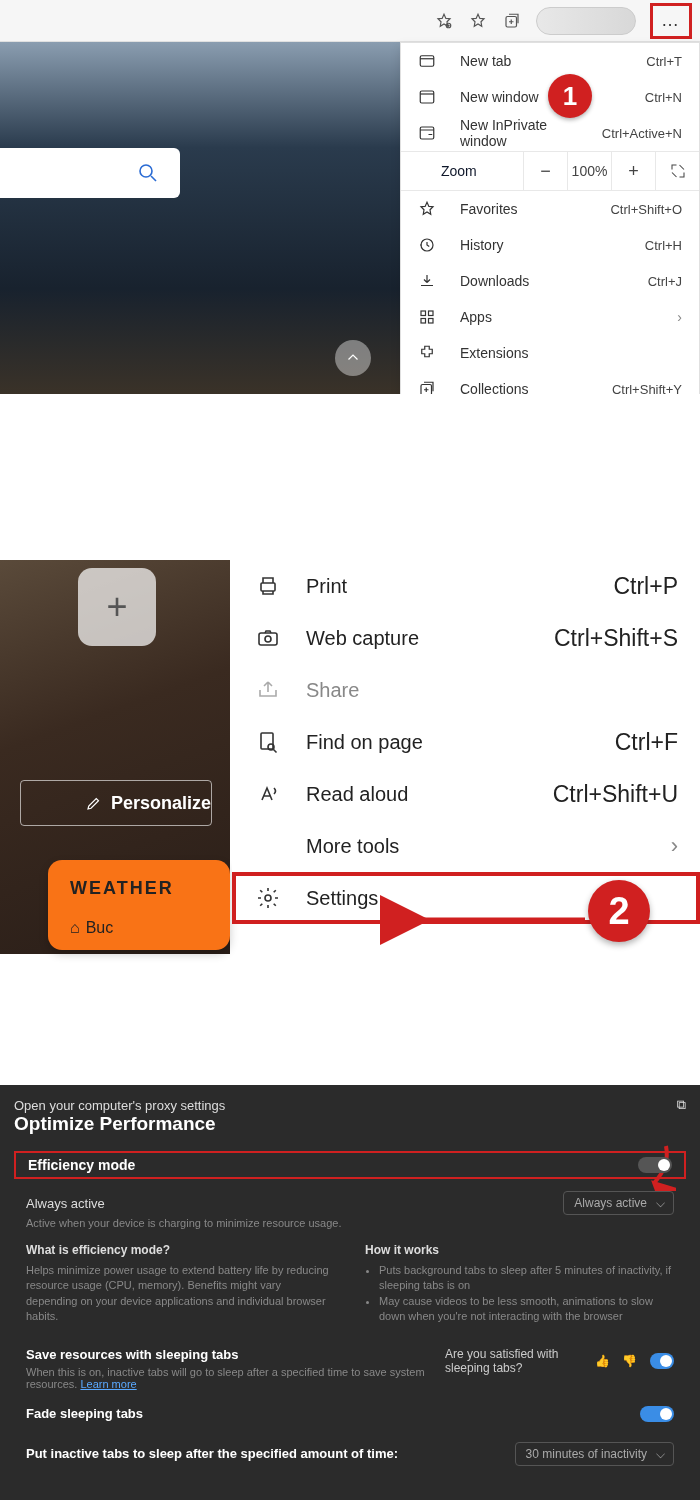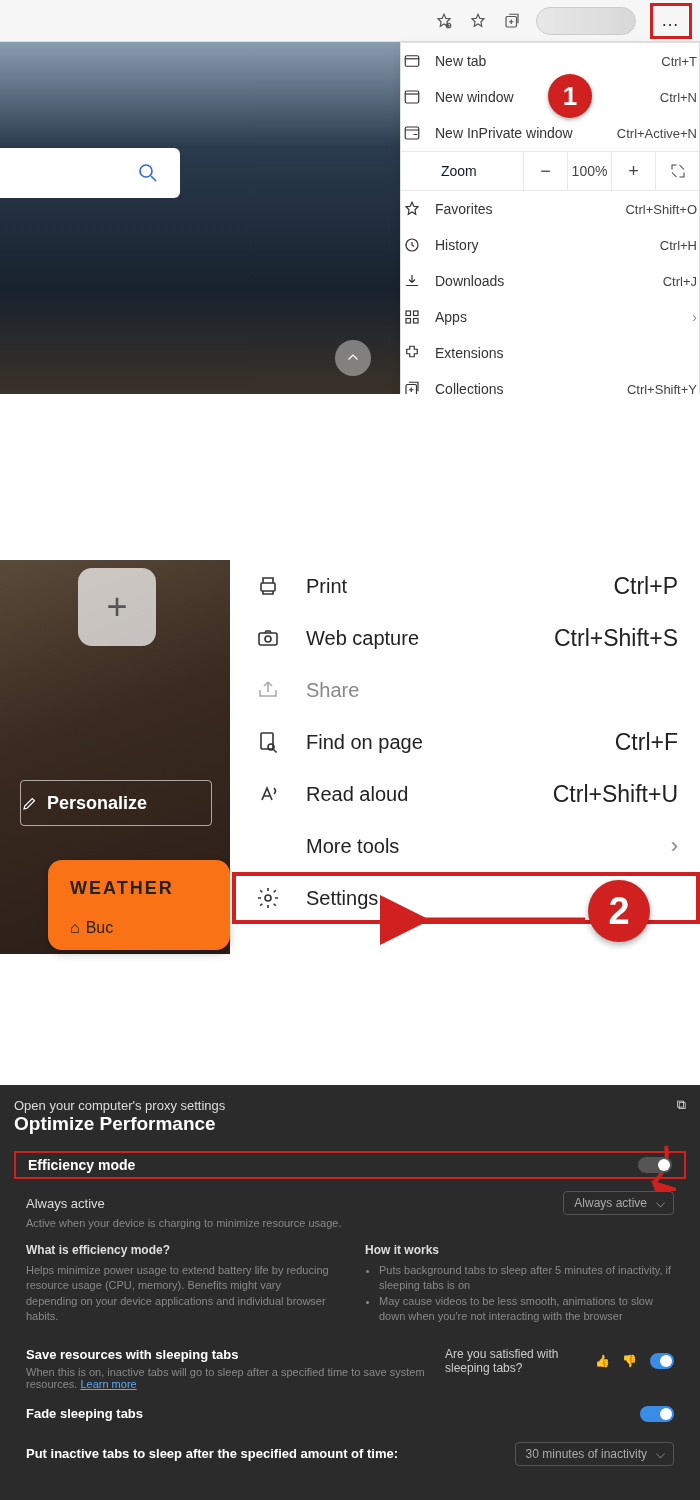--- a/index.html
+++ b/index.html
@@ -8,36 +8,36 @@
 
 .panel1 { position: relative; height: 394px; overflow: hidden; }
 .p1-toolbar { height: 42px; background: #f6f6f6; display: flex; align-items: center; justify-content: flex-end; padding-right: 8px; gap: 14px; border-bottom: 1px solid #e0e0e0; }
 .tb-icon { width: 20px; height: 20px; color: #555; display: flex; align-items: center; justify-content: center; }
 .profile-pill { width: 100px; height: 28px; border: 1px solid #ccc; border-radius: 14px; background: linear-gradient(to right, #e8e8e8, #d8d8d8); }
 .more-btn { width: 42px; height: 36px; border: 3px solid #d02020; display: flex; align-items: center; justify-content: center; font-size: 18px; color: #333; letter-spacing: 2px; }
 .p1-bg { position: absolute; left: 0; top: 42px; width: 400px; height: 352px; background: linear-gradient(to bottom, #8a9db0 0%, #2a3b4d 30%, #18222e 70%, #3a3228 100%); }
 .searchbox { position: absolute; left: 0; top: 148px; width: 180px; height: 50px; background: #fff; display: flex; align-items: center; justify-content: flex-end; padding-right: 20px; border-radius: 0 6px 6px 0; }
 .scrolltop { position: absolute; left: 335px; top: 340px; width: 36px; height: 36px; border-radius: 50%; background: rgba(255,255,255,.4); display: flex; align-items: center; justify-content: center; }
 .menu1 { position: absolute; right: 0; top: 42px; width: 300px; background: #fff; border: 1px solid #e0e0e0; box-shadow: 0 4px 10px rgba(0,0,0,.1); font-size: 14px; }
-.m-row { display: flex; align-items: center; height: 36px; padding: 0 2px; gap: 14px; color: #333; }
+.m-row { display: flex; align-items: center; height: 36px; padding: 0 17px; gap: 24px; color: #333; }
 .m-row .lbl { flex: 1; }
 .m-row .sc { color: #444; font-size: 13px; }
 .zoom-row { display: flex; align-items: center; height: 40px; border-top: 1px solid #e8e8e8; border-bottom: 1px solid #e8e8e8; }
 .zoom-row .zlbl { flex: 1; padding-left: 40px; font-size: 14px; color: #0f172a; }
 .zbtn { width: 44px; height: 40px; border-left: 1px solid #e8e8e8; display: flex; align-items: center; justify-content: center; font-size: 18px; color: #444; }
 .badge1 { position: absolute; right: 108px; top: 74px; width: 44px; height: 44px; border-radius: 50%; background: #d02020; color: #fff; display: flex; align-items: center; justify-content: center; font-size: 26px; font-weight: 700; box-shadow: 0 2px 4px rgba(0,0,0,.3); }
 
 
 .gap1 { height: 166px; background: #fff; }
 
 
 .panel2 { position: relative; height: 525px; overflow: hidden; }
 .p2-bg { position: absolute; left: 0; top: 0; width: 230px; height: 394px; background: linear-gradient(160deg, #5a4a3a 0%, #3a2a20 40%, #2a1e18 100%); }
 .add-tile { position: absolute; left: 78px; top: 8px; width: 78px; height: 78px; border-radius: 14px; background: rgba(255,255,255,.7); display: flex; align-items: center; justify-content: center; font-size: 36px; color: #555; }
-.personalize { position: absolute; left: 20px; top: 220px; width: 192px; height: 46px; border: 1px solid rgba(255,255,255,.6); border-radius: 4px; display: flex; align-items: center; justify-content: flex-start; gap: 8px; color: #fff; font-size: 18px; font-weight: 600; }
+.personalize { position: absolute; left: 20px; top: 220px; width: 192px; height: 46px; border: 1px solid rgba(255,255,255,.6); border-radius: 4px; display: flex; align-items: center; justify-content: flex-end; gap: 8px; color: #fff; font-size: 18px; font-weight: 600; }
 .weather-card { position: absolute; left: 48px; top: 300px; width: 182px; height: 90px; background: #f97316; border-radius: 14px; padding: 18px 22px; box-shadow: 0 4px 10px rgba(0,0,0,.2); }
 .weather-title { font-size: 18px; font-weight: 700; color: #222; letter-spacing: 2px; }
 .weather-loc { margin-top: 20px; font-size: 16px; color: #222; display: flex; align-items: center; gap: 6px; }
 .menu2 { position: absolute; left: 232px; top: 0; width: 468px; background: #fff; }
 .m2-row { display: flex; align-items: center; height: 52px; padding: 0 22px; gap: 24px; font-size: 20px; color: #222; }
 .m2-row .ic { width: 28px; display: flex; justify-content: center; color: #333; }
 .m2-row .lbl2 { flex: 1; }
 .m2-row .sc2 { color: #222; font-size: 23px; }
 .m2-row.disabled { color: #888; }
 .m2-row.disabled .ic { color: #aaa; }

